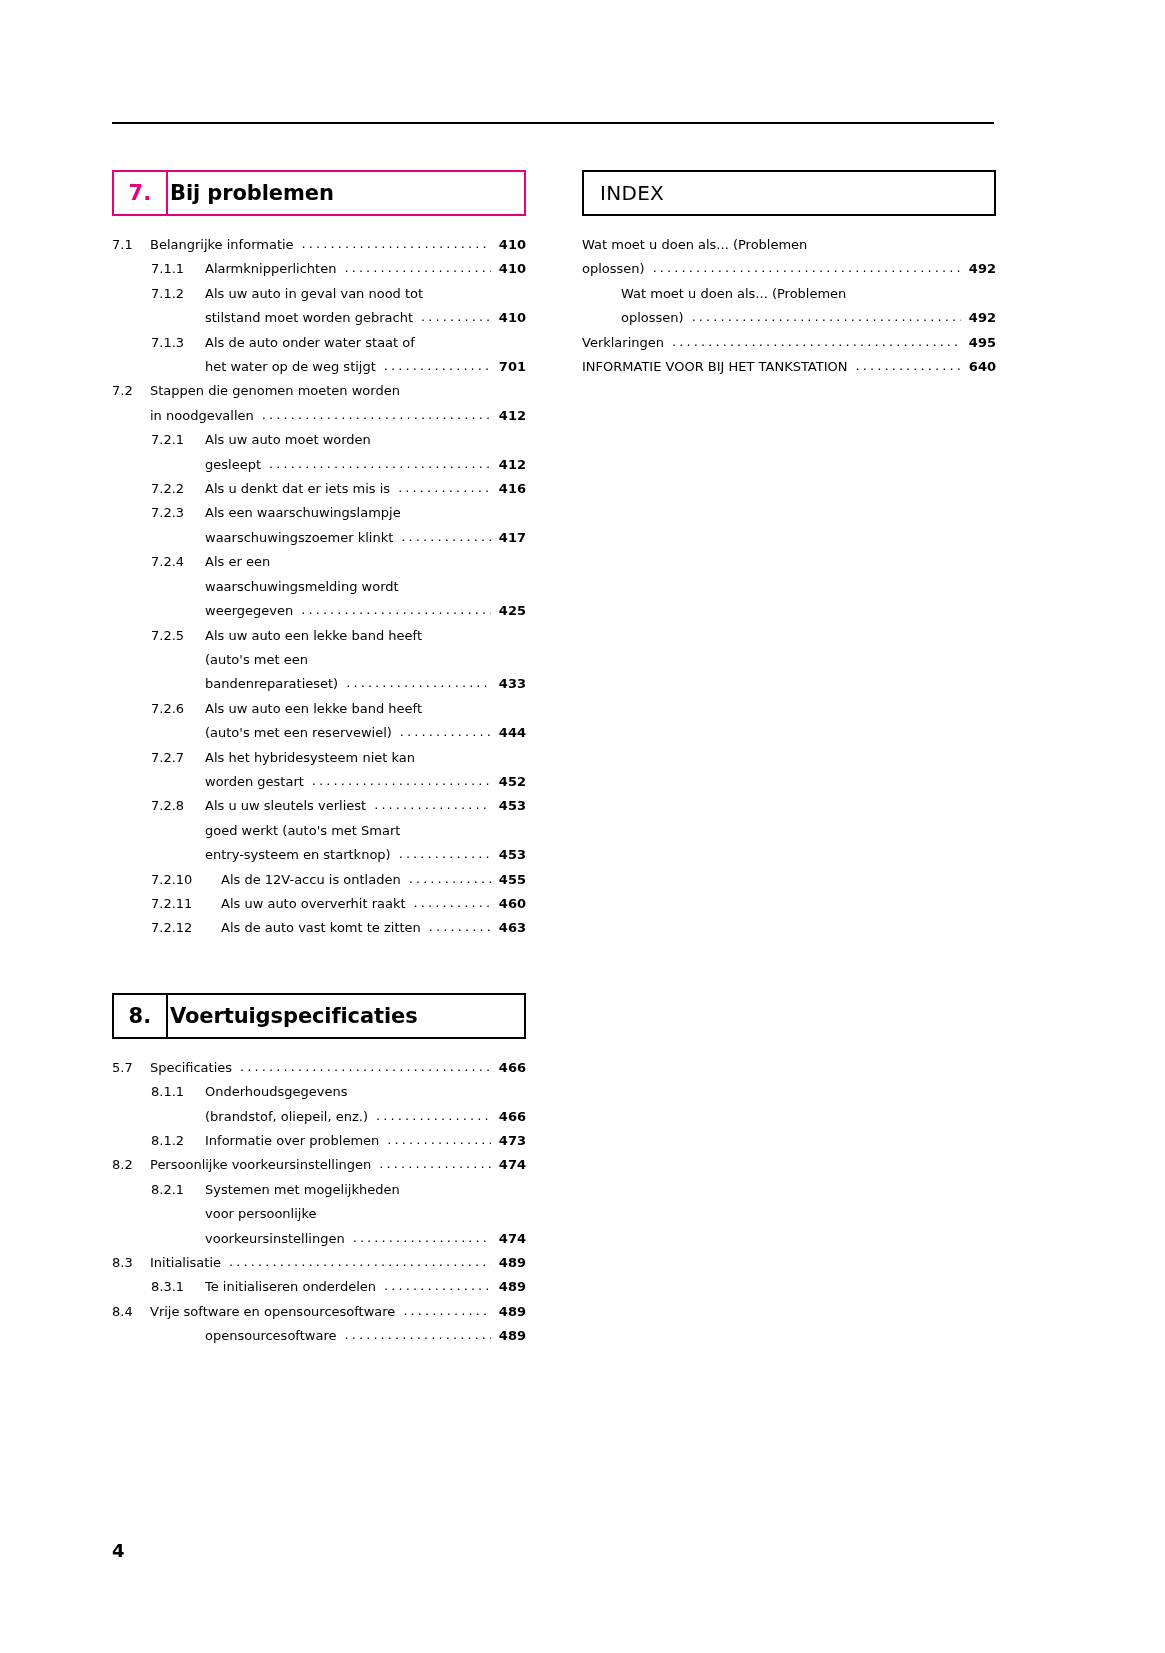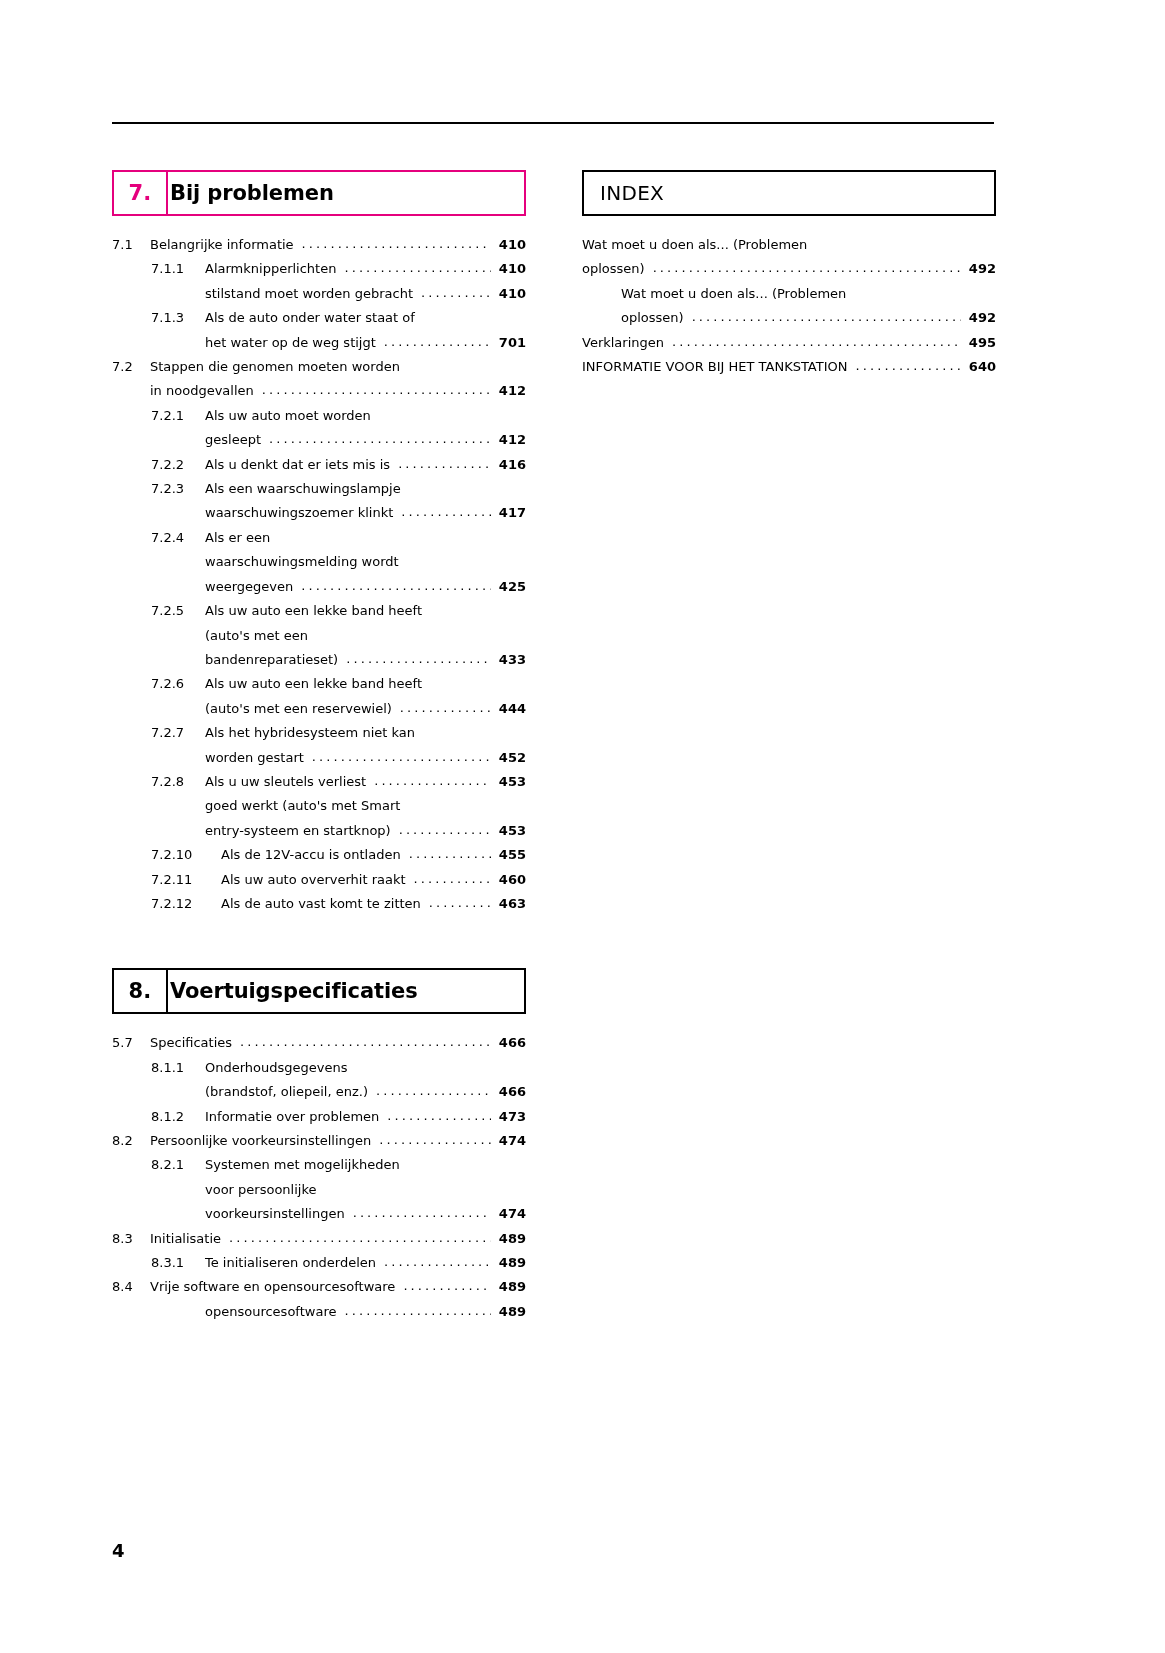--- a/index.html
+++ b/index.html
@@ -181,20 +181,24 @@
           <div class="toc-entry">
             <div class="toc-line">
               <span class="toc-num lvl2">7.1.1</span>
               <span class="toc-text">Alarmknipperlichten</span>
               <span class="toc-leader">............................................................</span>
               <span class="toc-page">410</span>
             </div>
           </div>
           <div class="toc-entry">
             <div class="toc-line">
+              <span class="toc-num lvl2">7.1.2</span>
+              <span class="toc-text">Als uw auto in geval van nood tot</span>
+            </div>
+            <div class="toc-line">
               <span style="flex: 0 0 93px;"></span>
               <span class="toc-text">stilstand moet worden gebracht</span>
               <span class="toc-leader">............................................................</span>
               <span class="toc-page">410</span>
             </div>
           </div>
           <div class="toc-entry">
             <div class="toc-line">
               <span class="toc-num lvl2">7.1.3</span>
               <span class="toc-text">Als de auto onder water staat of</span>

